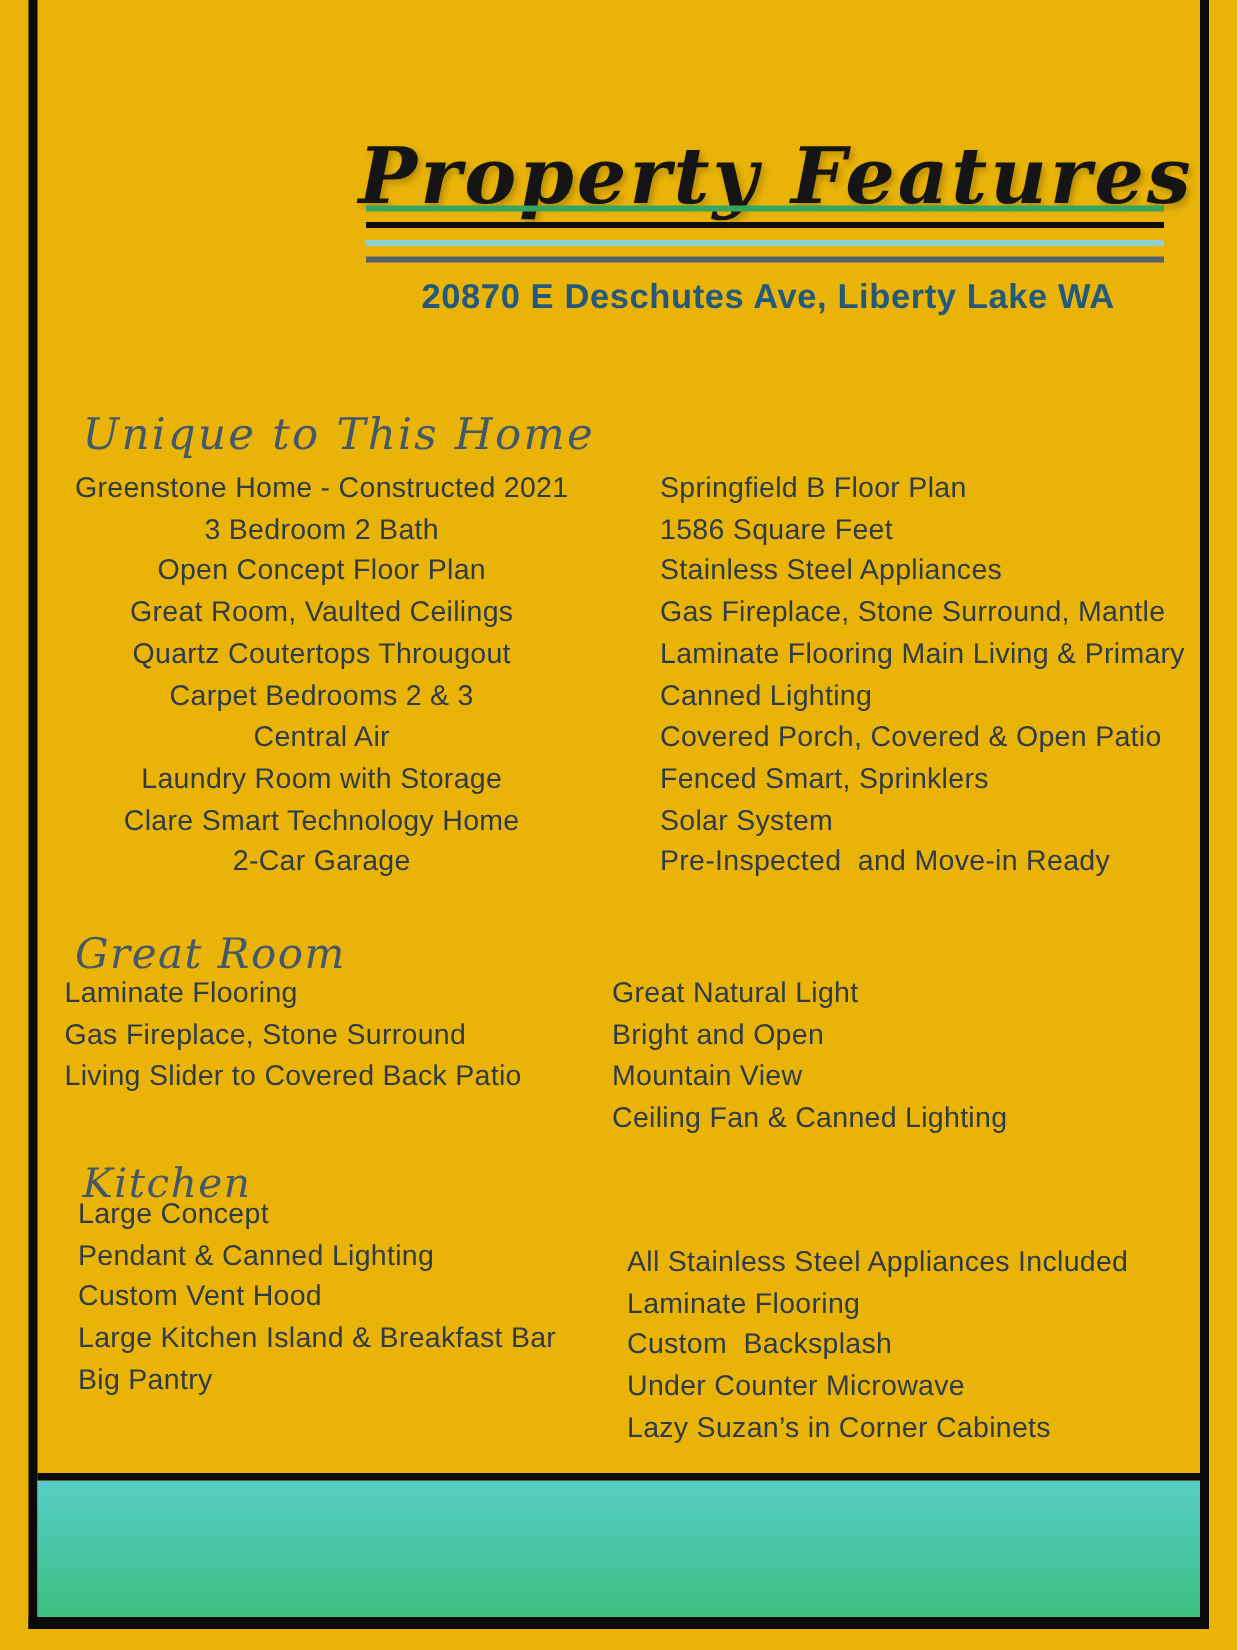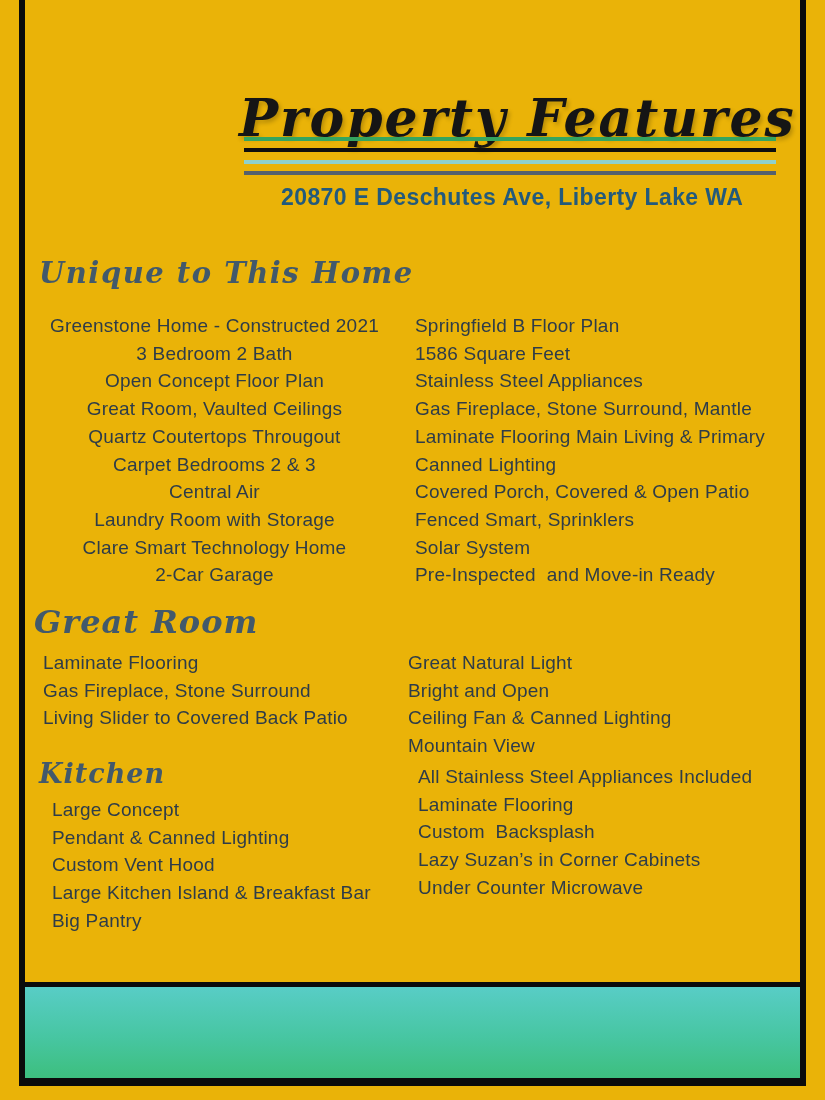--- a/index.html
+++ b/index.html
@@ -26,39 +26,39 @@
   .rule.teal  { top:23px; background:#8fd1cd; }
   .rule.slate { top:34px; background:#55616d; }
   .address {
     position:absolute; left:220px; top:184px;
     font-size:23px; font-weight:700; color:#235a7c; letter-spacing:0.4px;
     white-space:pre-wrap;
     margin-left:36px;
   }
   
   .script-heading {
-    position:absolute; margin:0;
-    font-family:"DejaVu Serif", serif; font-style:italic; font-weight:700;
+    position:absolute; margin:16px;
+    font-family:"DejaVu Serif", serif; font-style:italic; font-weight:400;
     color:#42596b; white-space:nowrap;
   }
   #heading-unique  { left:14px; top:256px; font-size:29px; letter-spacing:1.5px; }
-  #heading-great   { left:9px;  top:603px; font-size:32px; letter-spacing:1px; }
+  #heading-great   { left:9px;  top:603px; font-size:28px; letter-spacing:1px; }
   #heading-kitchen { left:14px; top:758px; font-size:27px; letter-spacing:1px; }
   
   ul.features {
     position:absolute; margin:0; padding:0; list-style:none;
     font-size:19px; line-height:27.7px; color:#2e3c49; letter-spacing:0.2px;
   }
   ul.features li { white-space:pre-wrap; }
   #unique-left   { left:25px;  top:312px;text-align:center; }
-  #unique-right  { left:390px; top:312px; }
+  #unique-right  { left:415px; top:312px; }
   #great-left    { left:18px;  top:649px; }
   #great-right   { left:383px; top:649px; }
   #kitchen-left  { left:27px;  top:796px; }
-  #kitchen-right { left:393px; top:763px; }
+  #kitchen-right { left:393px; top:828px; }
   
   .footer-band {
     position:absolute; left:0; bottom:0; width:100%; height:96px;
     box-sizing:border-box; border-top:5px solid #0b0b0b;
     background:linear-gradient(180deg, #58cdc6 0%, #47c6a2 55%, #3dbf7e 100%);
   }
 </style>
 </head>
 <body>
 
@@ -104,35 +104,35 @@
 
     <h2 class="script-heading" id="heading-great">Great Room</h2>
     <ul class="features" id="great-left">
       <li>Laminate Flooring</li>
       <li>Gas Fireplace, Stone Surround</li>
       <li>Living Slider to Covered Back Patio</li>
     </ul>
     <ul class="features" id="great-right">
       <li>Great Natural Light</li>
       <li>Bright and Open</li>
+      <li>Mountain View</li>
       <li>Ceiling Fan &amp; Canned Lighting</li>
-      <li>Mountain View</li>
     </ul>
 
     <h2 class="script-heading" id="heading-kitchen">Kitchen</h2>
     <ul class="features" id="kitchen-left">
       <li>Large Concept</li>
       <li>Pendant &amp; Canned Lighting</li>
       <li>Custom Vent Hood</li>
       <li>Large Kitchen Island &amp; Breakfast Bar</li>
       <li>Big Pantry</li>
     </ul>
     <ul class="features" id="kitchen-right">
       <li>All Stainless Steel Appliances Included</li>
       <li>Laminate Flooring</li>
       <li>Custom  Backsplash</li>
+      <li>Under Counter Microwave</li>
       <li>Lazy Suzan’s in Corner Cabinets</li>
-      <li>Under Counter Microwave</li>
     </ul>
 
     <div class="footer-band"></div>
   </div>
 </div>
 
 </body></html>

